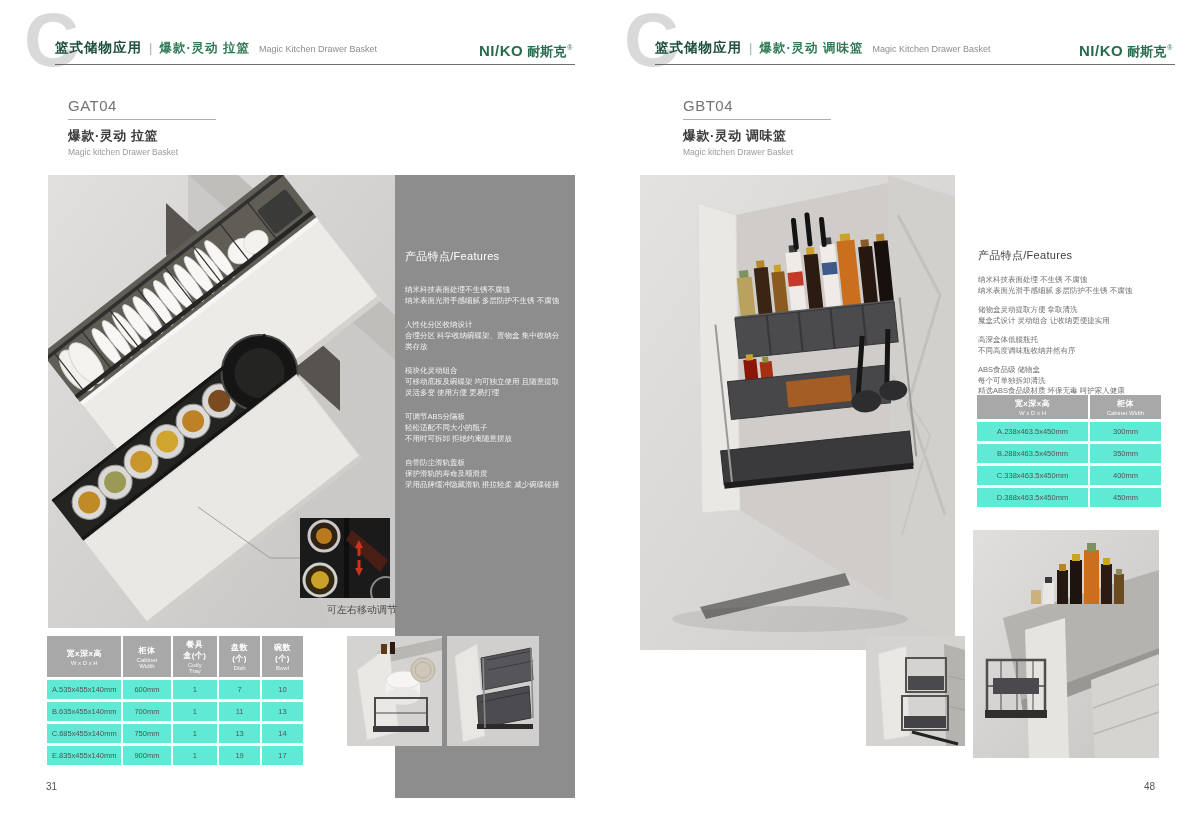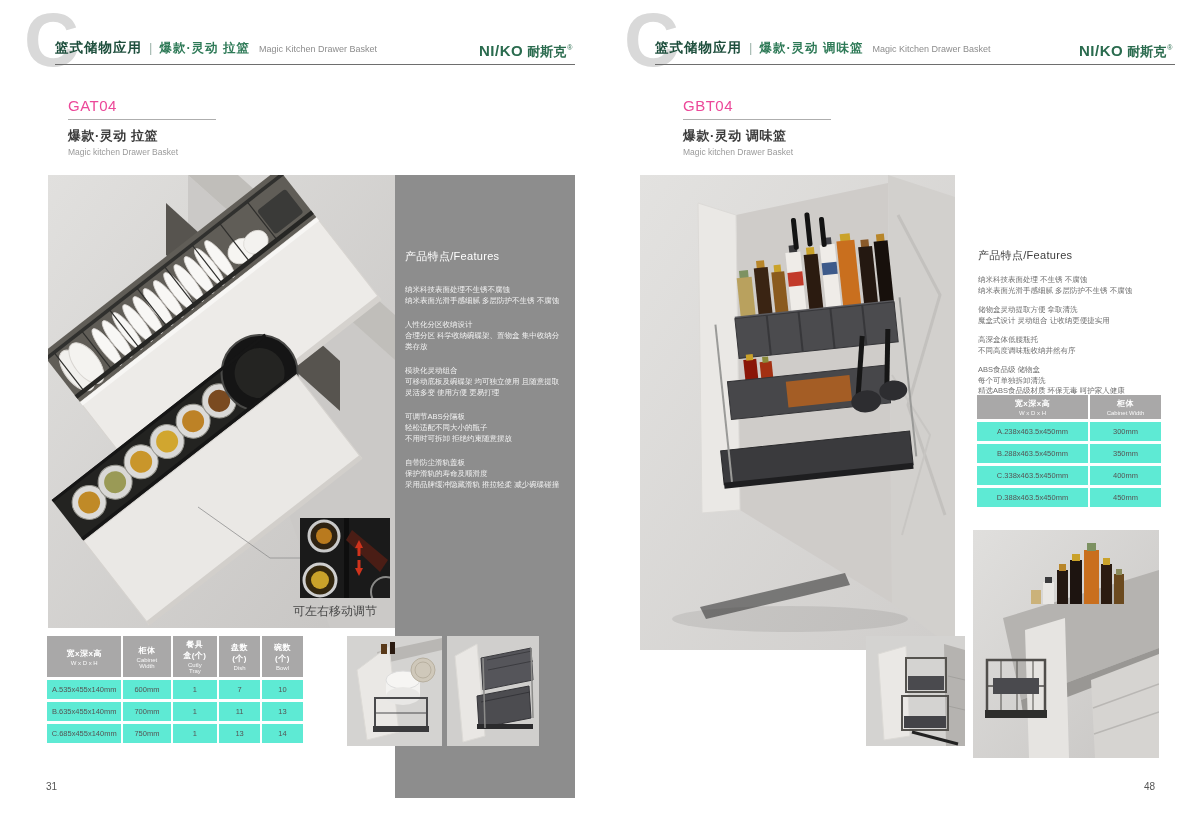--- a/index.html
+++ b/index.html
@@ -14,21 +14,21 @@
   .hdr-series{font-size:12.5px;font-weight:700;color:#2e7a57;letter-spacing:1px;}
   .hdr-en{font-size:9px;color:#8d8d8d;margin-left:9px;}
   .logo{position:absolute;top:42px;display:flex;align-items:baseline;z-index:1;white-space:nowrap;}
   .logo-mark{font-size:15px;font-weight:800;color:#2a6b4e;letter-spacing:0.5px;}
   .logo-cn{font-size:13px;font-weight:700;color:#2a6b4e;margin-left:4px;}
   .logo-reg{font-size:7px;color:#2a6b4e;position:relative;top:-6px;margin-left:1px;}
   .hdr-rule{position:absolute;top:64px;width:520px;height:1px;background:#6e6e6e;z-index:1;}
 
   
   .title-block{position:absolute;z-index:1;}
-  .tb-code{font-size:15px;color:#ec4899;letter-spacing:0.5px;}
+  .tb-code{font-size:15px;color:#737373;letter-spacing:0.5px;}
   .tb-rule{width:148px;height:1px;background:#aeaeae;margin-top:5px;}
   .tb-cn{font-size:13px;font-weight:700;color:#3a3a3a;margin-top:7px;letter-spacing:0.5px;}
   .tb-en{font-size:8.5px;color:#9a9a9a;margin-top:2px;}
 
   
   .photo{position:absolute;overflow:hidden;}
   .photo svg{display:block;}
 
   
   .panel-gray{position:absolute;left:395px;top:175px;width:180px;height:623px;background:#8d8d8d;}
@@ -38,21 +38,21 @@
   .features-left .feat-heading{color:#ffffff;margin-bottom:20px;}
   .features-left .feat-group{margin-bottom:13px;}
   .features-left .feat-line{font-size:7.5px;line-height:11px;color:#f1f1f1;}
   .features-right{left:978px;top:248px;width:184px;color:#6a6a6a;}
   .features-right .feat-heading{color:#3c3c3c;margin-bottom:12px;}
   .features-right .feat-group{margin-bottom:9px;}
   .features-right .feat-line{font-size:7.5px;line-height:10.5px;color:#6f6f6f;}
 
   
   .inset-box{position:absolute;left:300px;top:518px;width:90px;height:80px;z-index:2;}
-  .inset-caption{position:absolute;left:293px;top:603px;width:104px;text-align:left;font-size:12px;color:#4a4a4a;z-index:2;}
+  .inset-caption{position:absolute;left:293px;top:603px;width:104px;text-align:right;font-size:10px;color:#4a4a4a;z-index:2;}
 
   
   .spec-wrap{position:absolute;z-index:1;}
   table.spec{border-collapse:separate;border-spacing:2px 3px;width:100%;}
   table.spec th{background:#a9a8a8;color:#fff;padding:3px 10px;vertical-align:middle;}
   table.spec th .h-cn{font-size:8px;font-weight:700;letter-spacing:0.5px;}
   table.spec th .h-en{font-size:6px;font-weight:400;opacity:0.92;margin-top:1px;}
   table.spec td{background:#5eead4;font-size:7.5px;color:#555;text-align:center;padding:5px 1px;}
   .spec-left{left:45px;top:633px;width:260px;}
   .spec-left th:nth-child(1),.spec-left td:nth-child(1){width:30%;}
@@ -277,20 +277,27 @@
             <td>11</td>
             <td>13</td>
           </tr>
           <tr>
             <td>C.685x455x140mm</td>
             <td>750mm</td>
             <td>1</td>
             <td>13</td>
             <td>14</td>
           </tr>
+          <tr>
+            <td>E.835x455x140mm</td>
+            <td>900mm</td>
+            <td>1</td>
+            <td>19</td>
+            <td>17</td>
+          </tr>
         </tbody>
       </table>
   </div>
 
   <div class="photo" style="left:347px;top:636px;width:95px;height:110px;z-index:2;">
     <svg width="95" height="110" viewBox="0 0 95 110">
       <rect width="95" height="110" fill="#d4d3d1"></rect>
       <polygon points="30,16 95,2 95,14 34,28" fill="#b9b7b4"></polygon>
       <polygon points="10,34 42,10 52,96 20,104" fill="#eae8e5" stroke="#dcdad6"></polygon>
       <rect x="34" y="8" width="6" height="10" fill="#5a3a1a"></rect>

